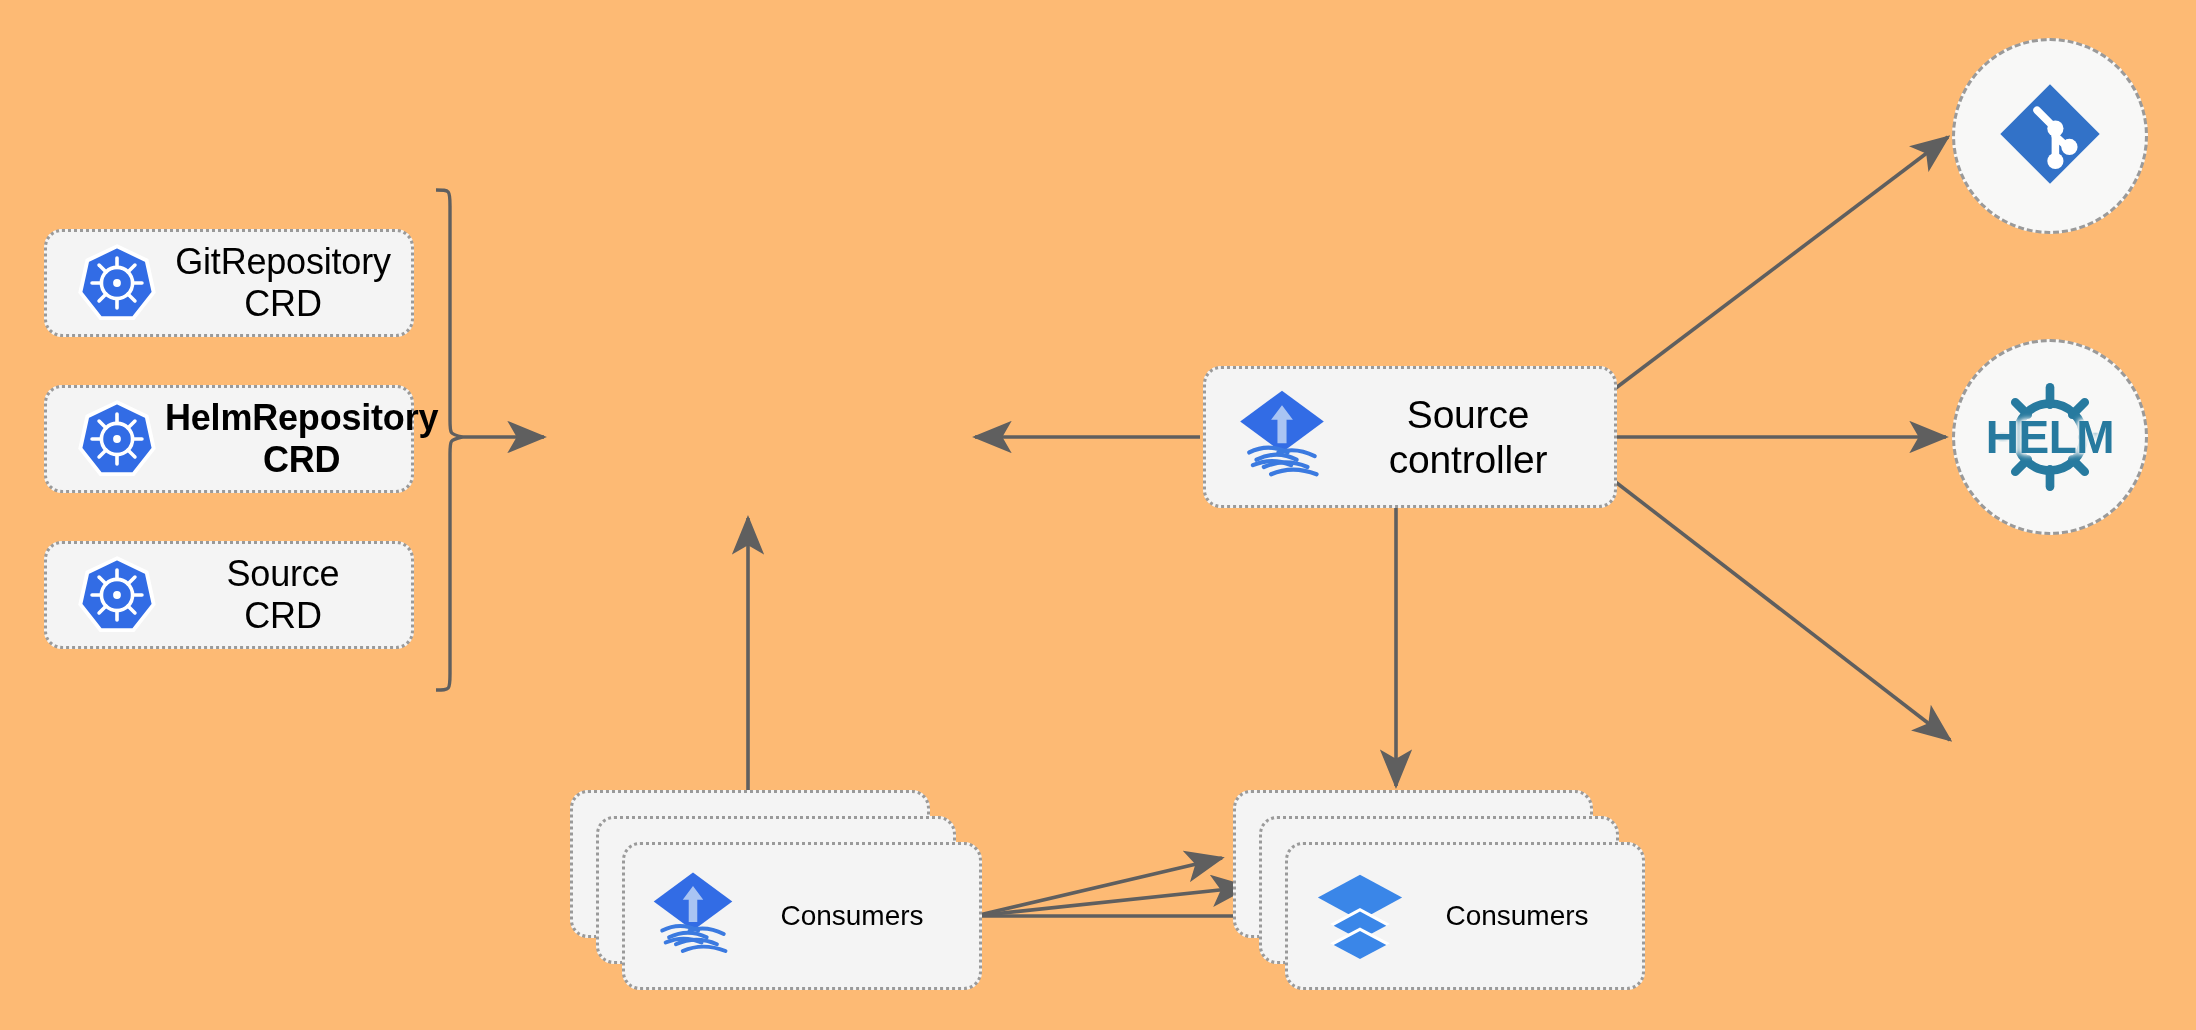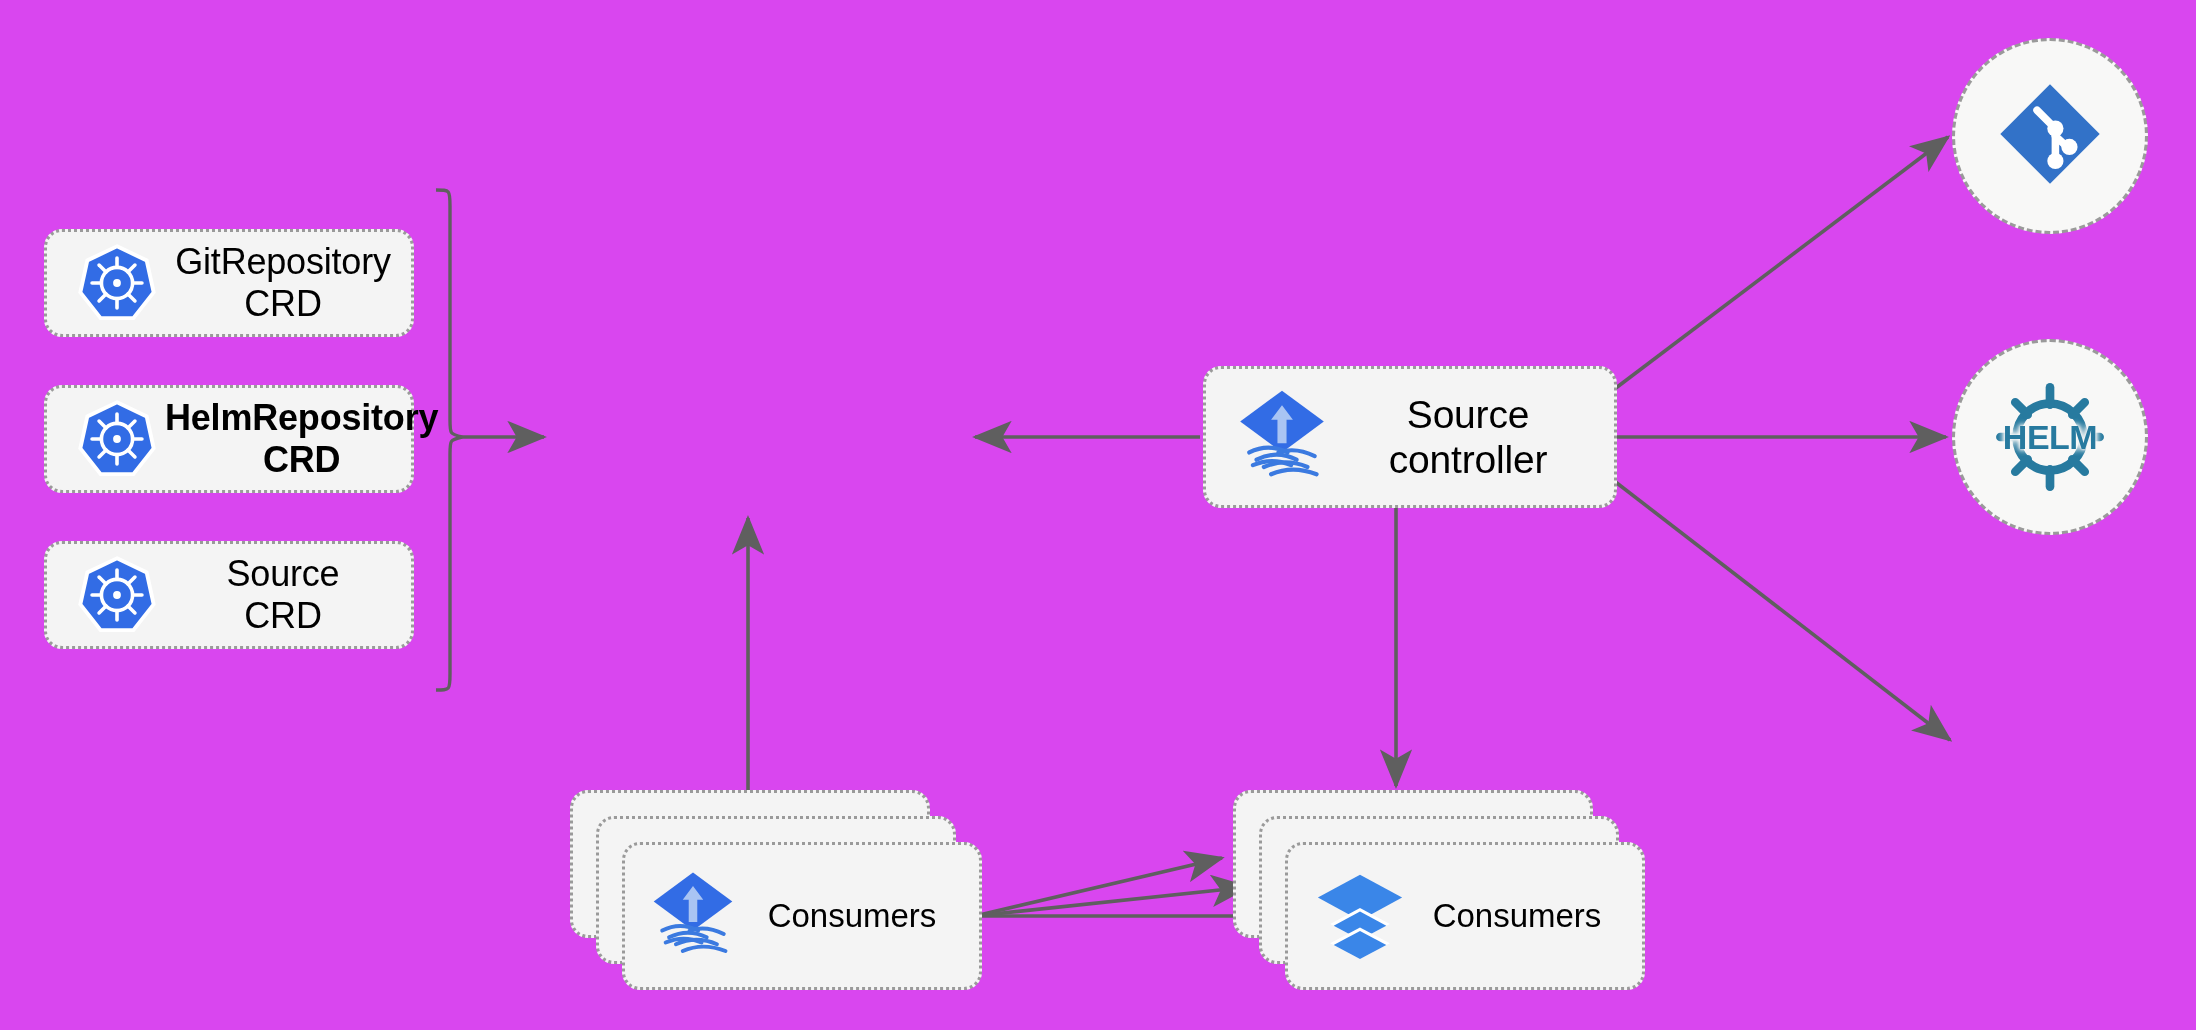--- a/index.html
+++ b/index.html
@@ -7,21 +7,21 @@
     padding: 0;
     background: #ffffff;
   }
   body {
     font-family: "Liberation Sans", sans-serif;
   }
   #canvas {
     position: relative;
     width: 2196px;
     height: 1030px;
-    background: #d946ef;
+    background: #fdba74;
     overflow: hidden;
   }
   #edges {
     position: absolute;
     left: 0; top: 0;
     width: 2196px;
     height: 1030px;
     pointer-events: none;
   }
   .node {
@@ -94,21 +94,21 @@
     background: #f4f4f4;
     border: 3px dotted #9a9a9a;
     border-radius: 18px;
     display: flex;
     align-items: center;
   }
   .stack .front .label {
     flex: 1;
     text-align: center;
     color: #000;
-    font-size: 33px;
+    font-size: 28px;
     padding-right: 16px;
   }
   .stack .front .icon-slot {
     flex: 0 0 auto;
     display: flex;
     align-items: center;
     justify-content: center;
   }
 
   #stack-consumers { left: 570px; top: 790px; width: 400px; height: 200px; }
@@ -330,19 +330,19 @@
           <line x1="50" y1="76" x2="50" y2="90"></line>
           <line x1="10" y1="50" x2="24" y2="50"></line>
           <line x1="76" y1="50" x2="90" y2="50"></line>
           <line x1="22" y1="22" x2="32" y2="32"></line>
           <line x1="68" y1="68" x2="78" y2="78"></line>
           <line x1="78" y1="22" x2="68" y2="32"></line>
           <line x1="32" y1="68" x2="22" y2="78"></line>
         </g>
       </svg>
       <span style="position:absolute;left:0;top:0;width:124px;height:124px;display:flex;align-items:center;justify-content:center;
-                   font-family:'Liberation Sans',sans-serif;font-weight:bold;font-size:34px;color:#277a9f;
+                   font-family:'Liberation Sans',sans-serif;font-weight:bold;font-size:46px;color:#277a9f;
                    text-shadow:0 0 7px #f8f8f7, 0 0 7px #f8f8f7, 0 0 5px #f8f8f7, 0 0 3px #f8f8f7;letter-spacing:-0.5px;">HELM</span>
     </span>
   </div>
 
 
 </div>
 
 </body></html>

